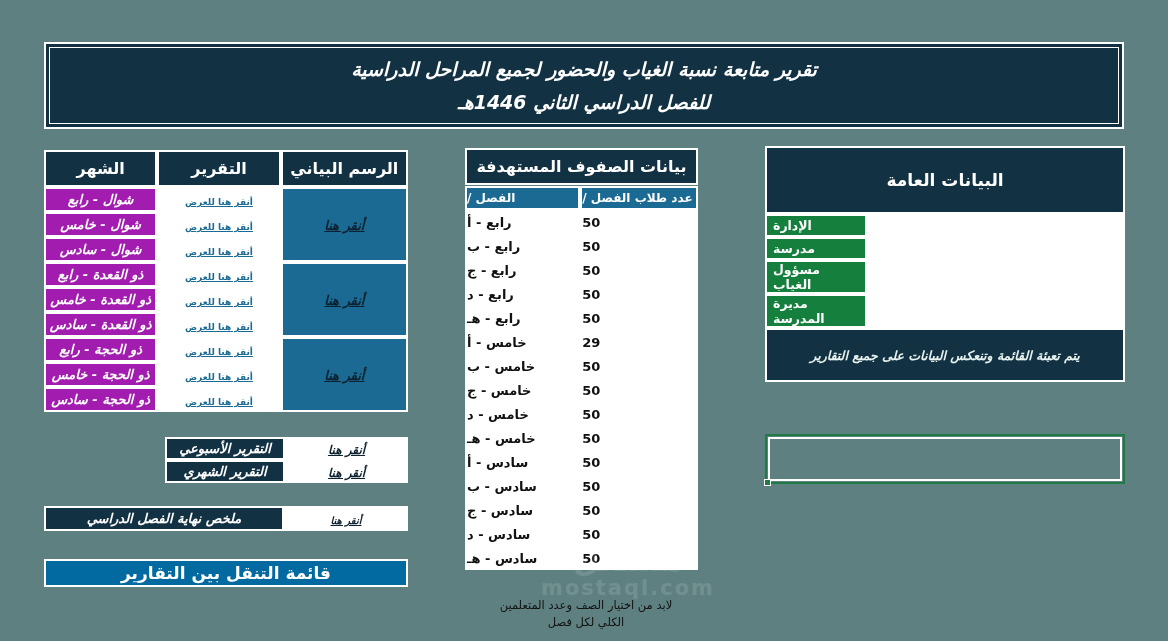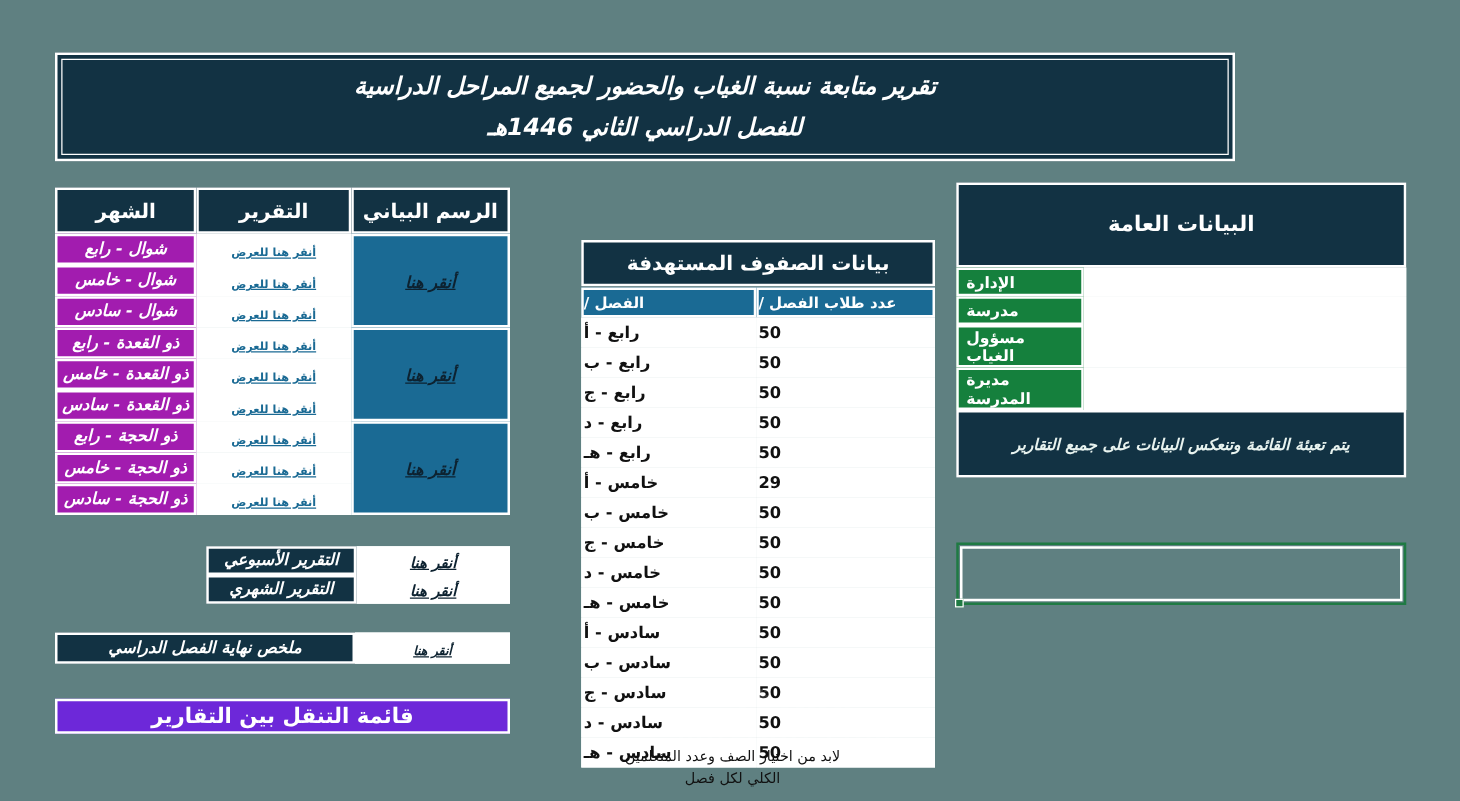--- a/index.html
+++ b/index.html
@@ -17,21 +17,21 @@
   .stage {
     position: absolute;
     inset: 0;
   }
 
   
   #title-banner {
     position: absolute;
     left: 44px;
     top: 42px;
-    width: 944px;
+    width: 1080px;
     height: 87px;
     background: #123243;
     border: 2px solid #ffffff;
     box-sizing: border-box;
     display: flex;
     flex-direction: column;
     align-items: center;
     justify-content: center;
     gap: 4px;
   }
@@ -186,39 +186,38 @@
     cursor: pointer;
   }
 
   
   #nav-bar {
     position: absolute;
     left: 44px;
     top: 559px;
     width: 364px;
     height: 28px;
-    background: #6d28d9;
+    background: #0369a1;
     border: 2px solid #ffffff;
     box-sizing: border-box;
     display: flex;
     align-items: center;
     justify-content: center;
     color: #ffffff;
     font-size: 17px;
     font-weight: bold;
     cursor: pointer;
   }
 
   
   #class-panel {
     position: absolute;
     left: 465px;
     top: 148px;
-    width: 283px;
-    margin-top: 44px;
+    width: 233px;
   }
   #class-title {
     height: 37px;
     background: #123243;
     border: 2px solid #ffffff;
     box-sizing: border-box;
     display: flex;
     align-items: center;
     justify-content: center;
     color: #ffffff;

